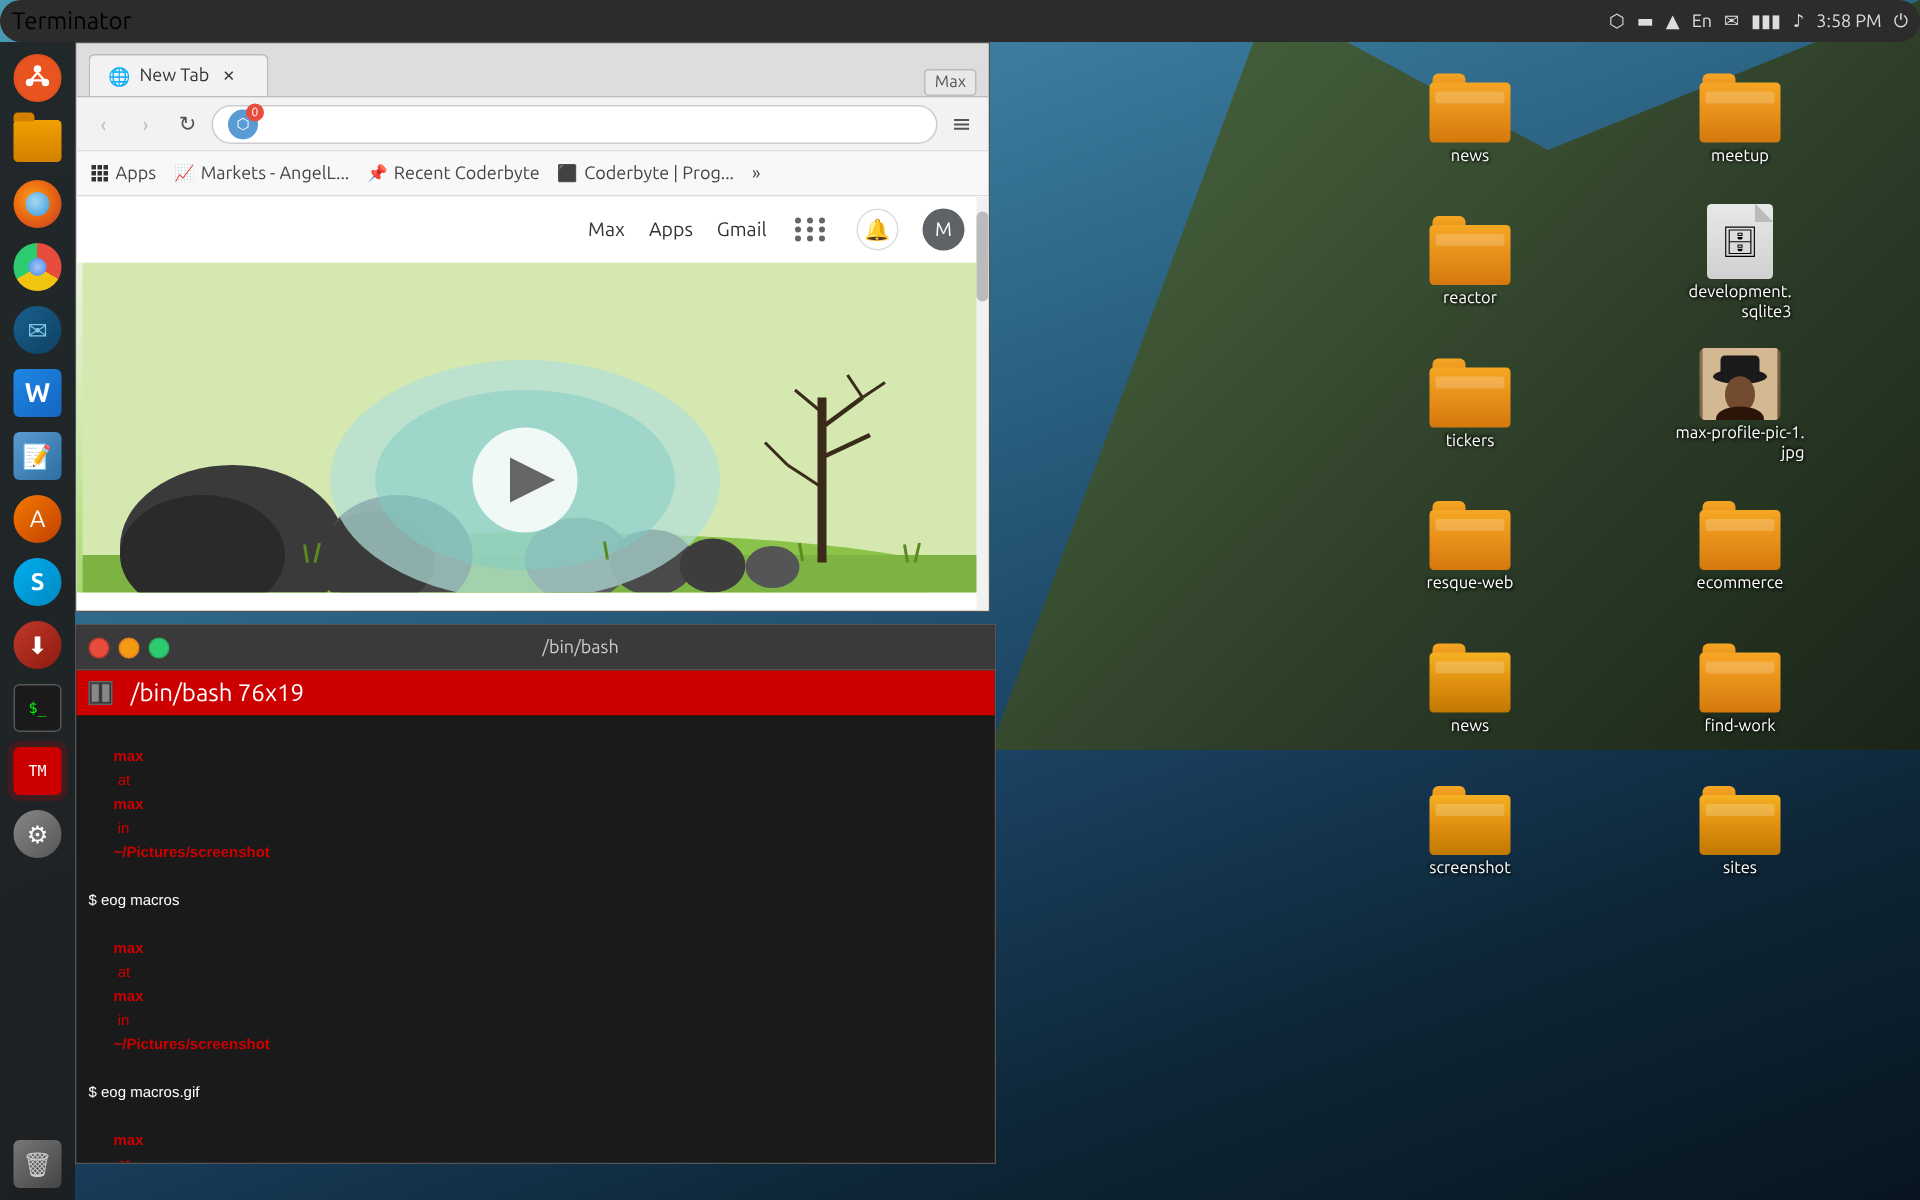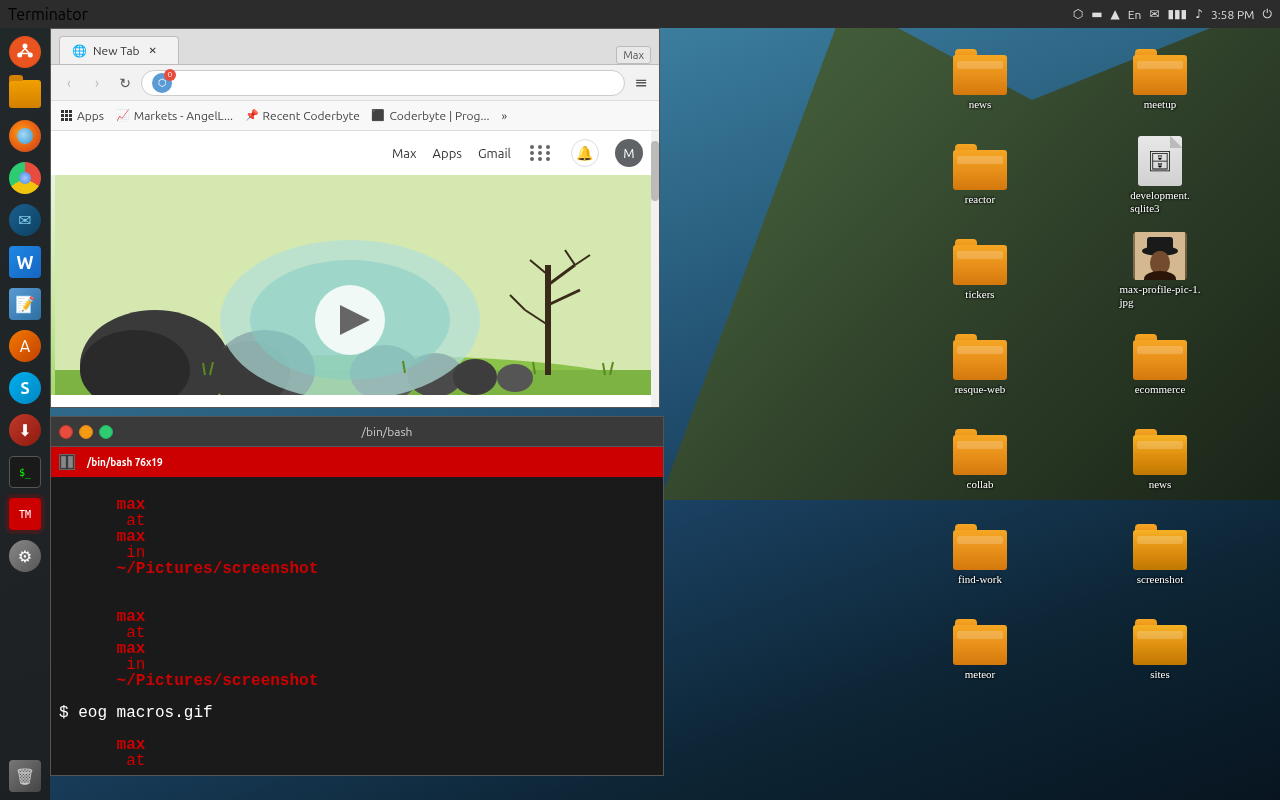--- a/index.html
+++ b/index.html
@@ -46,20 +46,21 @@
       position: absolute;
       top: 0; left: 0;
       width: 1280px;
       height: 28px;
       background: #2c2c2c;
       display: flex;
       align-items: center;
       justify-content: space-between;
       z-index: 1000;
       padding: 0 8px;
+      border-radius: 14px;
     }
 
     #panel-left {
       display: flex;
       align-items: center;
       gap: 4px;
     }
 
     #panel-right {
       display: flex;
@@ -398,31 +399,31 @@
     .term-tab-indicator {
       width: 16px; height: 16px;
       background: #333;
       border: 1px solid #666;
       display: flex; align-items: center; justify-content: center;
       font-size: 9px; color: #ccc;
     }
 
     .term-title-bar-text {
       color: white;
-      font-size: 10px;
-      font-weight: bold;
+      font-size: 16px;
+      font-weight: normal;
       margin-left: 8px;
     }
 
     #terminal-content {
       flex: 1;
       background: #1a1a1a;
       padding: 4px 8px;
-      font-family: Liberation Mono, monospace;
-      font-size: 16px;
+      font-family: Liberation Sans, sans-serif;
+      font-size: 10px;
       overflow: hidden;
     }
 
     .term-line {
       line-height: 16px;
       white-space: pre;
     }
 
     .term-prompt-max { color: #cc0000; font-weight: bold; }
     .term-prompt-user { color: #cc0000; font-weight: bold; }
@@ -492,25 +493,24 @@
       left: 4px;
       right: 4px;
       height: 8px;
       background: rgba(255,255,255,0.2);
       border-radius: 2px;
     }
 
     .icon-label {
       font-size: 11px;
       color: white;
-      text-align: left;
+      text-align: right;
       text-shadow: 1px 1px 2px rgba(0,0,0,0.9), -1px -1px 2px rgba(0,0,0,0.9);
       max-width: 90px;
       line-height: 1.2;
-      font-family: Liberation Serif, serif;
     }
 
     
     .file-icon {
       width: 44px;
       height: 50px;
       position: relative;
     }
 
     .file-body {
@@ -861,20 +861,21 @@
   </div>
 
   <div id="terminal-content">
     <div class="term-line">
       <span class="term-prompt-max">max</span>
       <span style="color:#cc0000;"> at </span>
       <span class="term-prompt-user">max</span>
       <span style="color:#cc0000;"> in </span>
       <span class="term-prompt-path">~/Pictures/screenshot</span>
     </div>
+    <div class="term-line"><span class="term-cmd">$ eog macros</span></div>
     <div class="term-line">
       <span class="term-prompt-max">max</span>
       <span style="color:#cc0000;"> at </span>
       <span class="term-prompt-user">max</span>
       <span style="color:#cc0000;"> in </span>
       <span class="term-prompt-path">~/Pictures/screenshot</span>
     </div>
     <div class="term-line"><span class="term-cmd">$ eog macros.gif</span></div>
     <div class="term-line">
       <span class="term-prompt-max">max</span>
@@ -967,60 +968,44 @@
       <div class="folder-tab"></div>
       <div class="folder-body"></div>
       <div class="folder-shine"></div>
     </div>
     <span class="icon-label">ecommerce</span>
   </div>
 
   <div class="desktop-icon">
     <div class="folder-icon">
       <div class="folder-tab"></div>
+      <div class="folder-body" style="background:linear-gradient(180deg,#f5b123 0%,#e09010 50%,#c07800 100%);"></div>
+      <div class="folder-shine"></div>
+    </div>
+    <span class="icon-label">news</span>
+  </div>
+
+  <div class="desktop-icon">
+    <div class="folder-icon">
+      <div class="folder-tab"></div>
       <div class="folder-body"></div>
       <div class="folder-shine"></div>
     </div>
-    <span class="icon-label">collab</span>
+    <span class="icon-label">find-work</span>
   </div>
   <div class="desktop-icon">
     <div class="folder-icon">
       <div class="folder-tab"></div>
       <div class="folder-body" style="background:linear-gradient(180deg,#f5b123 0%,#e09010 50%,#c07800 100%);"></div>
       <div class="folder-shine"></div>
     </div>
-    <span class="icon-label">news</span>
-  </div>
-
-  <div class="desktop-icon">
-    <div class="folder-icon">
-      <div class="folder-tab"></div>
-      <div class="folder-body"></div>
-      <div class="folder-shine"></div>
-    </div>
-    <span class="icon-label">find-work</span>
-  </div>
+    <span class="icon-label">screenshot</span>
+  </div>
+
   <div class="desktop-icon">
     <div class="folder-icon">
       <div class="folder-tab"></div>
       <div class="folder-body" style="background:linear-gradient(180deg,#f5b123 0%,#e09010 50%,#c07800 100%);"></div>
       <div class="folder-shine"></div>
     </div>
-    <span class="icon-label">screenshot</span>
-  </div>
-
-  <div class="desktop-icon">
-    <div class="folder-icon">
-      <div class="folder-tab"></div>
-      <div class="folder-body"></div>
-      <div class="folder-shine"></div>
-    </div>
-    <span class="icon-label">meteor</span>
-  </div>
-  <div class="desktop-icon">
-    <div class="folder-icon">
-      <div class="folder-tab"></div>
-      <div class="folder-body" style="background:linear-gradient(180deg,#f5b123 0%,#e09010 50%,#c07800 100%);"></div>
-      <div class="folder-shine"></div>
-    </div>
     <span class="icon-label">sites</span>
   </div>
 </div>
 
 </body></html>

